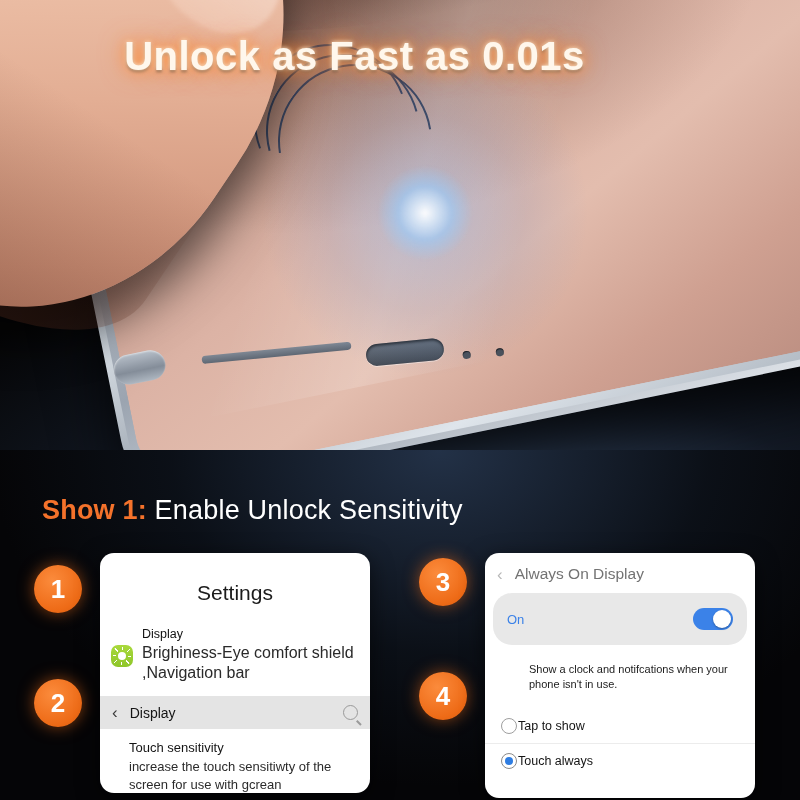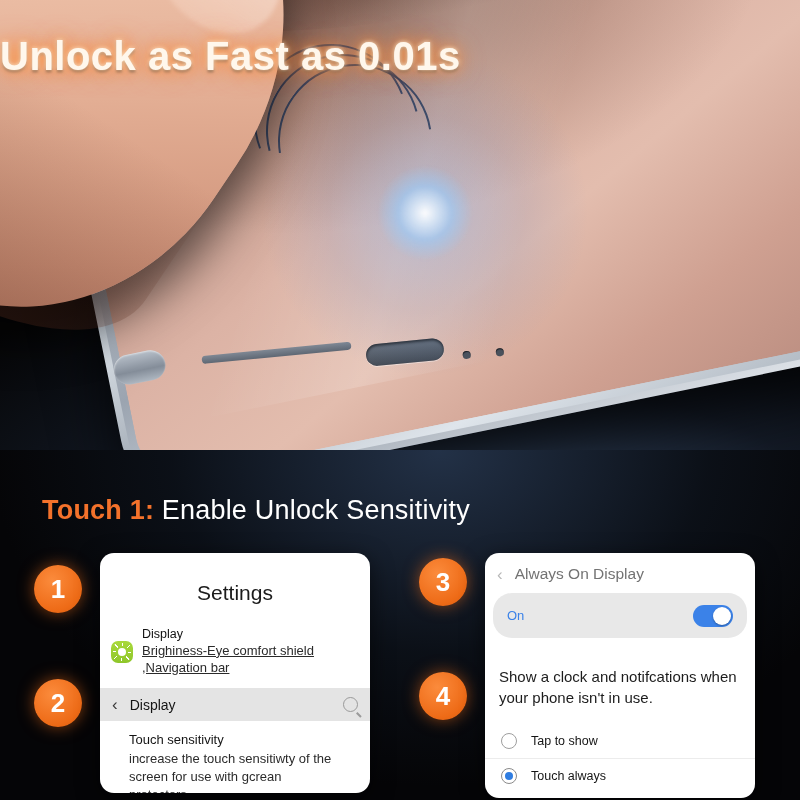--- a/index.html
+++ b/index.html
@@ -65,21 +65,21 @@
   .finger{position:absolute;left:-190px;top:-215px;width:460px;height:520px;border-radius:50% 50% 46% 54%;
       transform:rotate(34deg);
       background:linear-gradient(145deg,#f7d9c8 0%,#f0c6ae 32%,#e3ae94 58%,#cf937a 82%,#b97c66 100%);
       box-shadow:18px 26px 45px rgba(0,0,0,.55);}
   .finger-nail{position:absolute;right:54px;top:36px;width:150px;height:116px;border-radius:50%;
       background:linear-gradient(160deg,rgba(255,255,255,.45),rgba(255,223,205,.25));transform:rotate(20deg);filter:blur(2px);}
   .finger-shade{position:absolute;left:0;bottom:0;width:100%;height:45%;border-radius:0 0 46% 54%;
       background:linear-gradient(0deg,rgba(90,45,30,.35),rgba(0,0,0,0));}
 
   
-  .headline{position:absolute;left:0;top:34px;width:709px;text-align:left;z-index:9;
+  .headline{position:absolute;left:0;top:34px;width:709px;text-align:center;z-index:9;
       font-size:40px;font-weight:bold;letter-spacing:.5px;color:#fff7ec;
       text-shadow:0 0 4px #ffe9cf,0 0 14px rgba(255,150,60,.95),0 0 26px rgba(255,110,30,.75),0 2px 3px rgba(0,0,0,.65);}
 
   
   .lower{position:absolute;left:0;top:450px;width:800px;height:350px;
       background:radial-gradient(70% 120% at 55% 0%,rgba(38,54,78,.9) 0%,rgba(12,17,25,.9) 48%,#050507 80%),#040406;}
   .step-title{position:absolute;left:42px;top:45px;font-size:27px;letter-spacing:.2px;color:#ffffff;white-space:nowrap;}
   .step-title .num{color:#f4722b;font-weight:bold;}
   .step-title .rest{font-weight:normal;}
 
@@ -105,42 +105,42 @@
   
   .settings-title{text-align:center;font-size:21px;color:#1b1b1b;padding:28px 0 22px;}
   .row-display{display:flex;align-items:center;gap:9px;padding:0 11px 12px;}
   .disp-icon{width:22px;height:22px;border-radius:7px;background:linear-gradient(180deg,#a9d93c,#8ec62a);
       position:relative;flex:0 0 auto;}
   .disp-icon::before{content:"";position:absolute;left:7px;top:7px;width:8px;height:8px;border-radius:50%;background:#fff;}
   .disp-icon::after{content:"";position:absolute;left:2px;top:2px;right:2px;bottom:2px;border-radius:5px;
       background:repeating-conic-gradient(#fff 0deg 6deg,rgba(255,255,255,0) 6deg 45deg);
       -webkit-mask:radial-gradient(circle,transparent 46%,#000 50%);mask:radial-gradient(circle,transparent 46%,#000 50%);}
   .disp-text .t1{font-size:12.5px;color:#121212;line-height:1.25;}
-  .disp-text .t2{font-size:13px;color:#2a2a2a;line-height:1.3;text-decoration:underline;}
+  .disp-text .t2{font-size:16px;color:#2a2a2a;line-height:1.3;}
   .subheader{display:flex;align-items:center;background:#e4e4e4;height:33px;padding:0 12px;}
   .chev{font-size:17px;color:#3a3a3a;line-height:1;}
   .subheader .sh-title{font-size:14px;color:#141414;margin-left:12px;}
   .mag{margin-left:auto;width:13px;height:13px;border:1.6px solid #9a9a9a;border-radius:50%;position:relative;}
   .mag::after{content:"";position:absolute;right:-5px;bottom:-4px;width:6px;height:1.6px;background:#9a9a9a;transform:rotate(45deg);}
   .touch-block{padding:11px 29px 0;}
   .touch-block .h{font-size:13px;color:#141414;margin-bottom:3px;}
   .touch-block .p{font-size:13px;color:#2b2b2b;line-height:1.35;}
 
   
   .aod-header{display:flex;align-items:center;padding:12px 12px 10px;}
   .aod-header .chev{color:#b8b8b8;font-size:17px;}
   .aod-title{font-size:15.5px;color:#737373;margin-left:12px;}
-  .toggle-row{margin:0 8px;height:45px;background:#e8e8e8;border-radius:19px;display:flex;align-items:center;padding:0 14px;}
+  .toggle-row{margin:0 8px;height:52px;background:#e8e8e8;border-radius:19px;display:flex;align-items:center;padding:0 14px;}
   .toggle-row .on{font-size:13px;color:#3b82e8;}
   .switch{margin-left:auto;width:40px;height:22px;border-radius:11px;background:#3b82e8;position:relative;}
   .switch .knob{position:absolute;right:2px;top:2px;width:18px;height:18px;border-radius:50%;background:#fff;
       box-shadow:0 1px 2px rgba(0,0,0,.3);}
-  .aod-desc{padding:28px 14px 0;font-size:15px;color:#1c1c1c;line-height:1.4;}
+  .aod-desc{padding:17px 14px 0;font-size:11px;color:#1c1c1c;line-height:1.4;margin-left:30px;}
   .radios{margin-top:16px;}
-  .radio-row{display:flex;align-items:center;gap:14px;padding:9px 16px;}
+  .radio-row{display:flex;align-items:center;gap:1px;padding:9px 16px;}
   .radio-row+.radio-row{border-top:1px solid #ececec;}
   .radio{width:14px;height:14px;border-radius:50%;border:1.6px solid #9e9e9e;flex:0 0 auto;position:relative;}
   .radio.sel{border-color:#8a8a8a;}
   .radio.sel::after{content:"";position:absolute;left:3px;top:3px;width:8px;height:8px;border-radius:50%;background:#2f7de1;}
   .radio-label{font-size:12.5px;color:#141414;}
 </style>
 </head>
 <body>
 
 <div class="stage">
@@ -182,21 +182,21 @@
       <div class="finger-nail"></div>
       <div class="finger-shade"></div>
     </div>
 
     <div class="headline">Unlock as Fast as 0.01s</div>
   </div>
 
   <div class="lower">
 
     <div class="step-title">
-      <span class="num">Touch 1:</span>
+      <span class="num">Show 1:</span>
       <span class="rest">Enable Unlock Sensitivity</span>
     </div>
 
     <div class="cards">
 
       <div class="col col-left">
         <div class="badges">
           <div class="badge b1">1</div>
           <div class="badge b2">2</div>
         </div>

